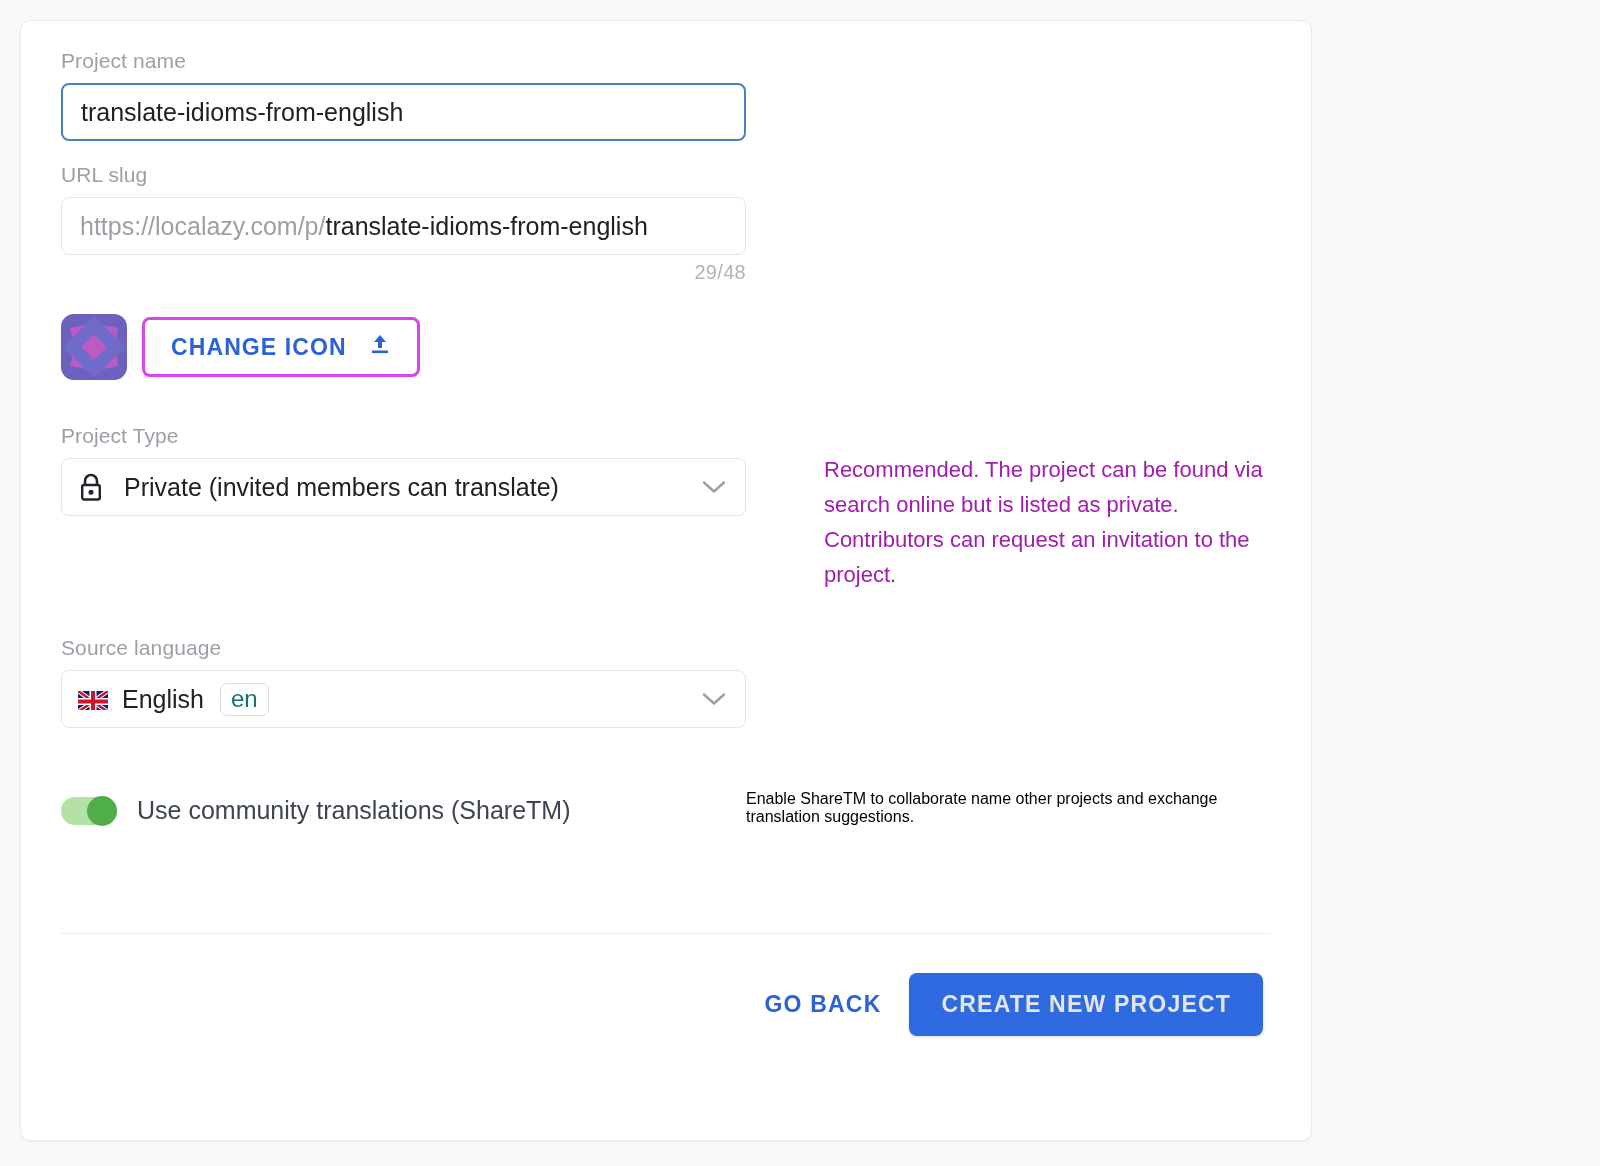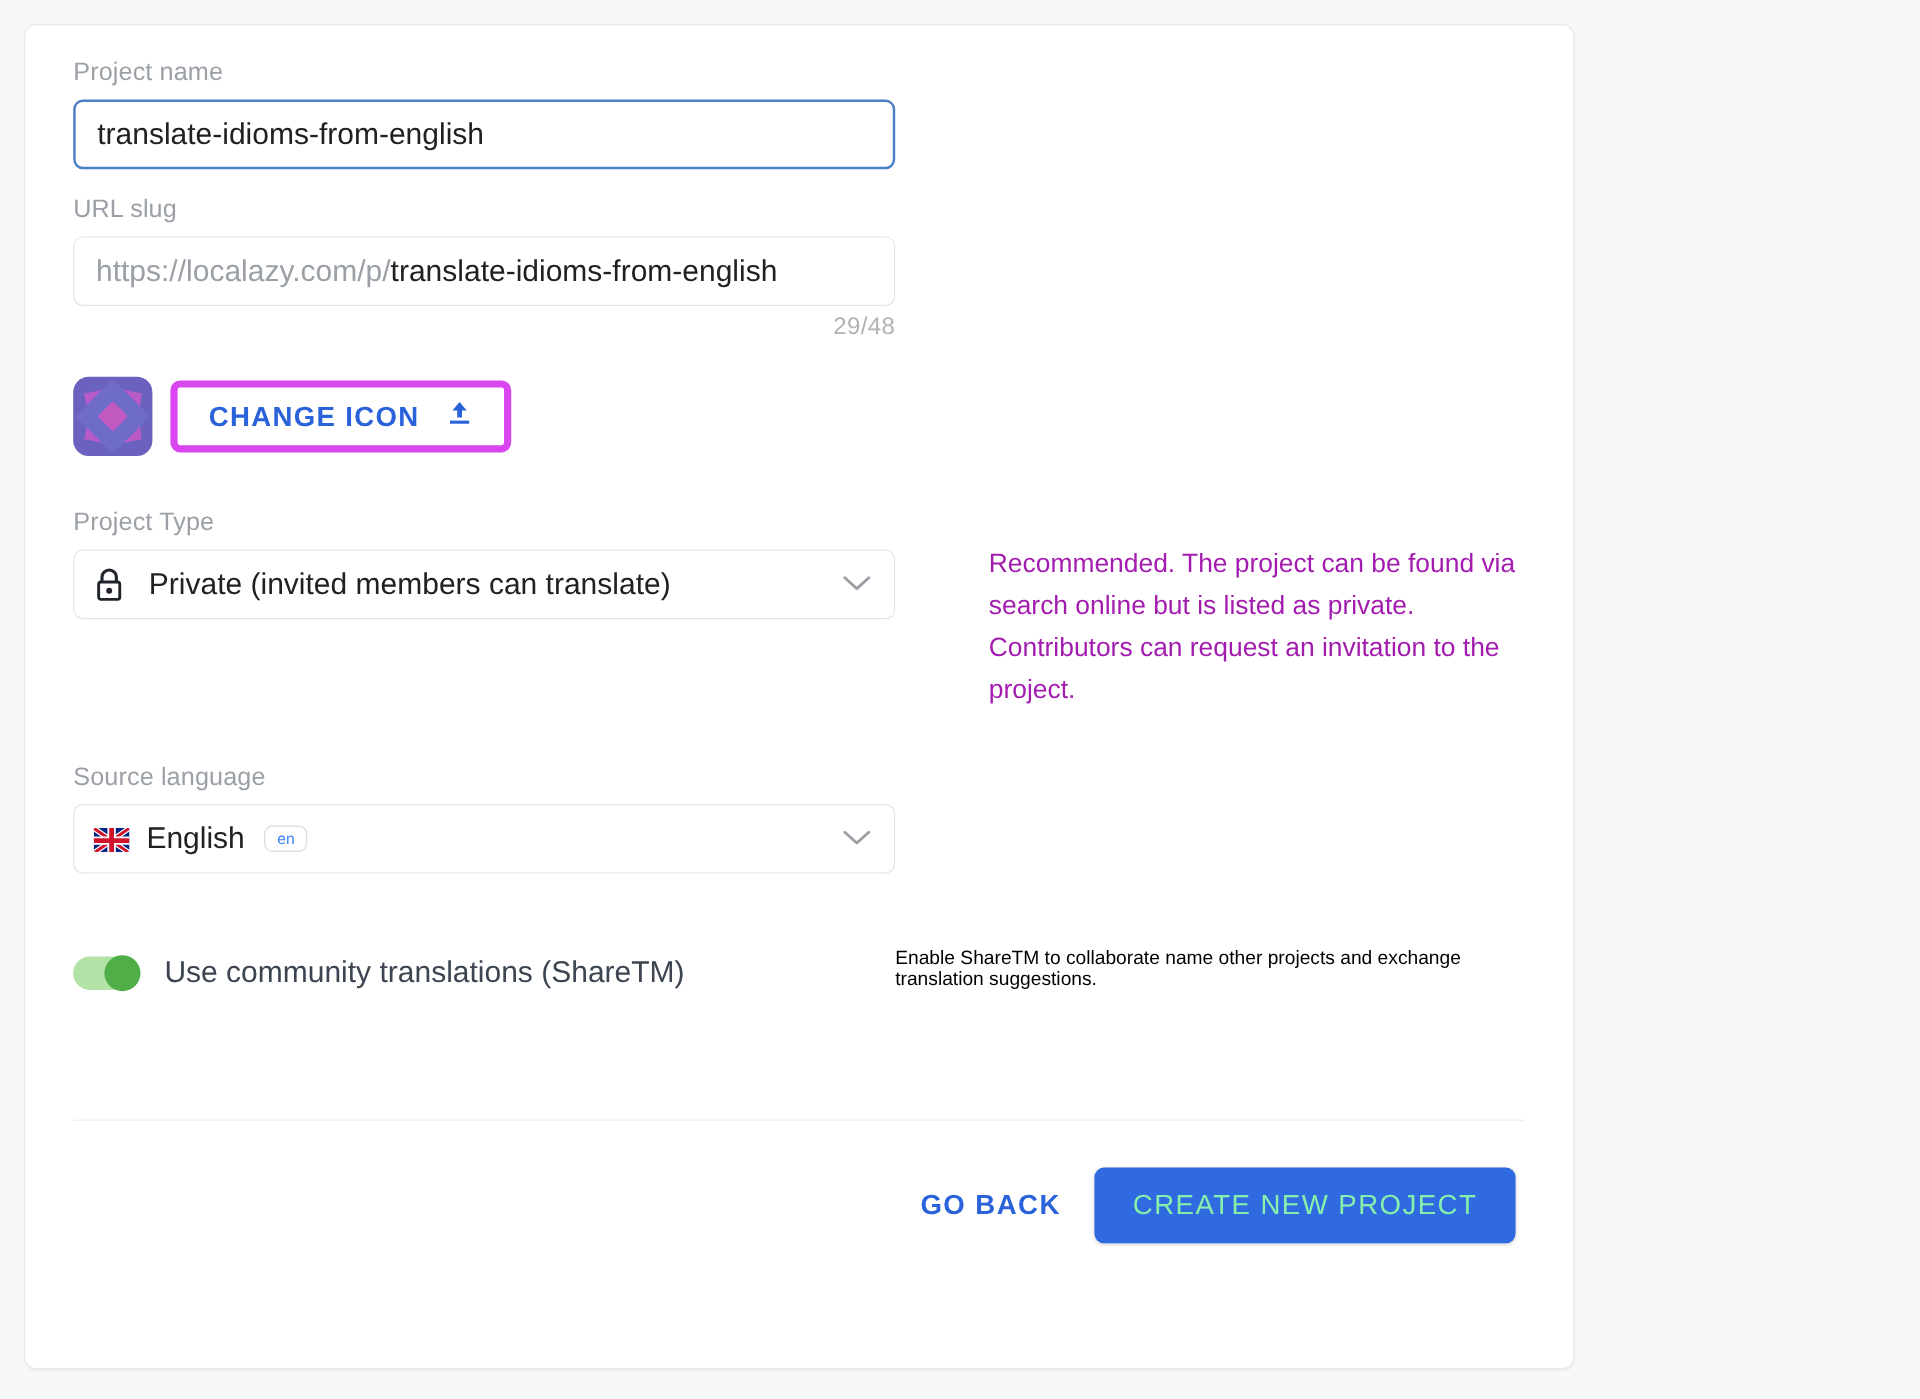--- a/index.html
+++ b/index.html
@@ -96,21 +96,21 @@
     position: absolute;
     left: 24px; top: 24px;
     width: 18px; height: 18px;
     background: #c059c0;
     transform: rotate(45deg);
     border-radius: 2px;
   }
   .change-icon-btn {
     margin-left: 15px;
     height: 60px;
-    border: 6px solid #d946ef;
+    border: 3px solid #d946ef;
     border-radius: 8px;
     background: #fff;
     color: #2962d9;
     font-size: 23px;
     font-weight: bold;
     letter-spacing: 1.1px;
     display: flex;
     align-items: center;
     padding: 0 26px;
     cursor: pointer;
@@ -147,22 +147,22 @@
   .select-box .val { display: flex; align-items: center; gap: 14px; }
   .chev {
     position: absolute;
     right: 18px;
     top: 50%;
     transform: translateY(-50%);
   }
   .code-badge {
     border: 1px solid #dadce0;
     border-radius: 7px;
-    font-size: 13px;
-    color: #3b82f6;
+    font-size: 24px;
+    color: #0f766e;
     padding: 3px 10px 4px;
     line-height: 1;
     margin-left: 2px;
   }
   .flag {
     width: 30px;
     height: 21px;
     flex: 0 0 auto;
     border-radius: 2px;
     overflow: hidden;
@@ -219,23 +219,23 @@
     font-size: 23px;
     font-weight: bold;
     letter-spacing: 1.2px;
     padding: 14px 26px;
     cursor: pointer;
     font-family: inherit;
   }
   .btn-primary {
     background: #2f6ae0;
     border: none;
-    color: #86efac;
+    color: #e5e5e5;
     font-size: 23px;
-    font-weight: normal;
+    font-weight: bold;
     letter-spacing: 1.2px;
     padding: 18px 32px;
     border-radius: 8px;
     cursor: pointer;
     font-family: inherit;
     box-shadow: 0 1px 3px rgba(0,0,0,0.15);
   }
 </style>
 </head>
 <body>

